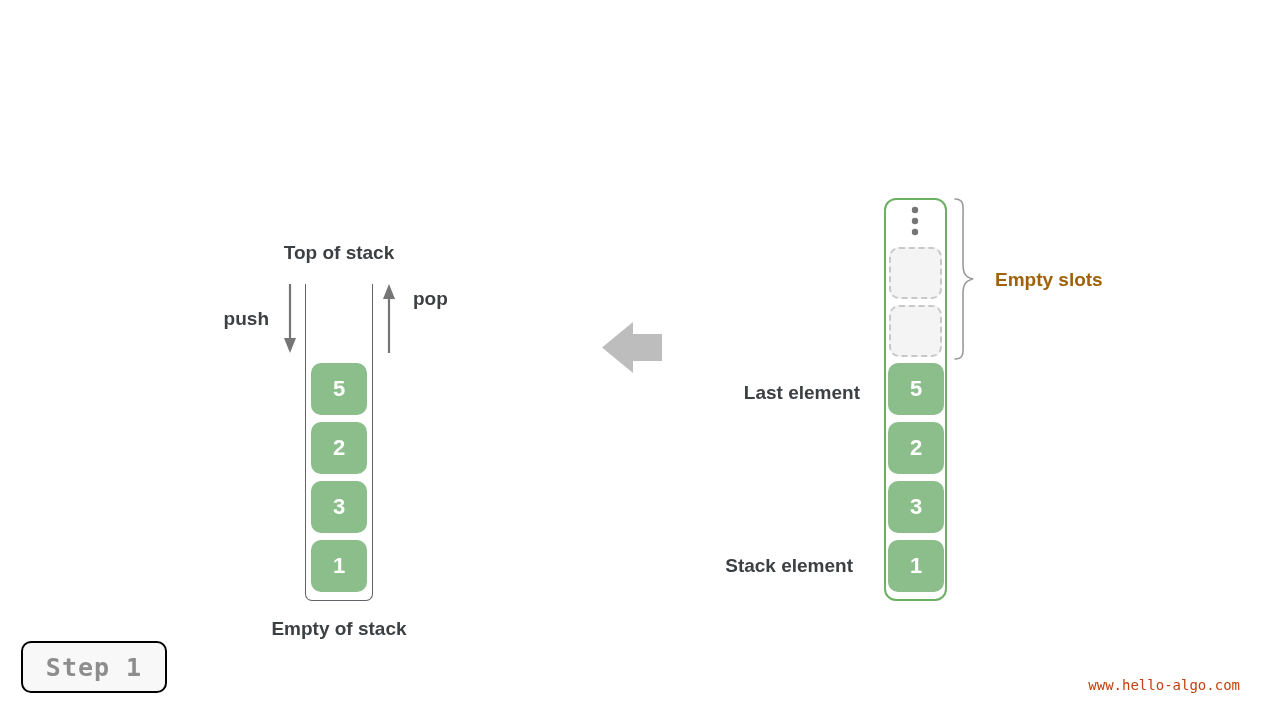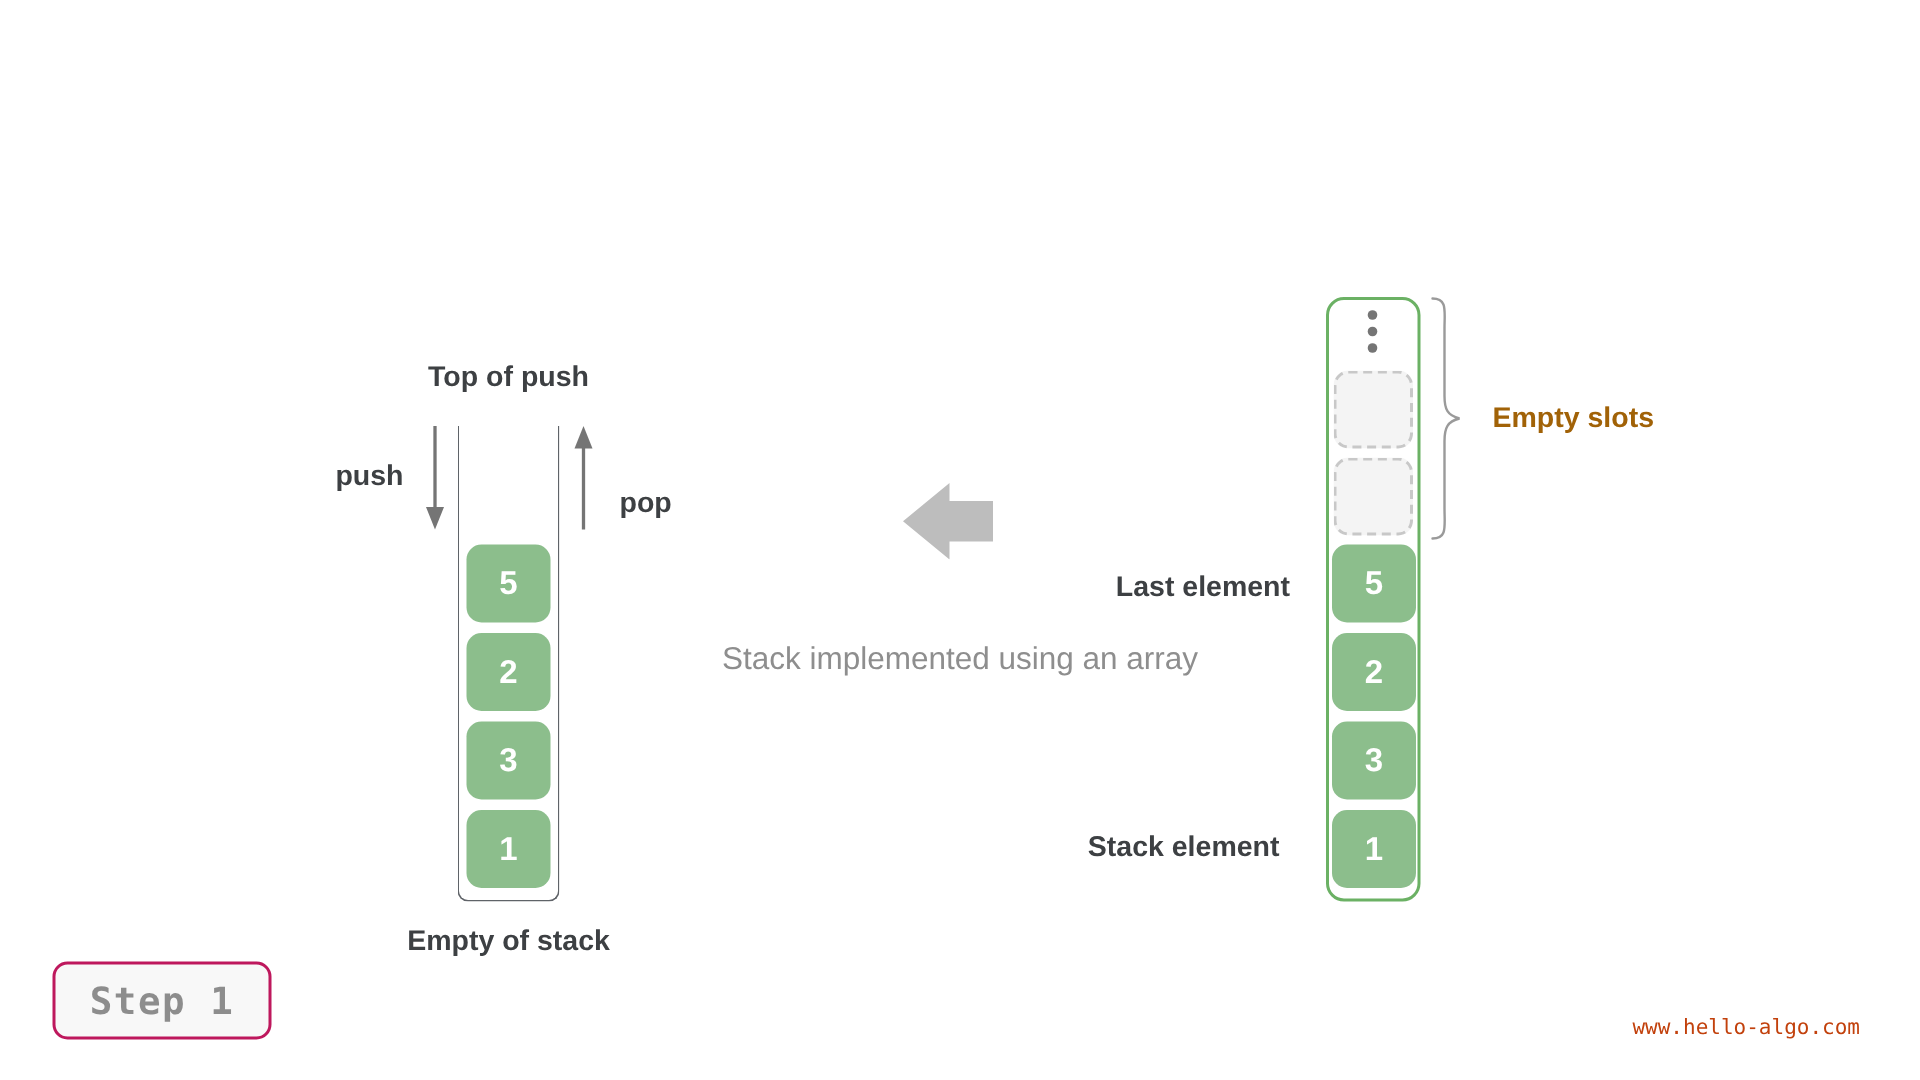--- a/index.html
+++ b/index.html
@@ -19,21 +19,21 @@
     font-weight: 700;
     line-height: 1;
   }
   .dark  { color: #3d4043; }
   .gray  { color: #a16207; }
 
   
   .top-of-stack    { left: 339px; top: 252px; transform: translate(-50%,-50%); }
   .bottom-of-stack { left: 339px; top: 628px; transform: translate(-50%,-50%); }
   .push-label      { right: 1011px; top: 318px; transform: translateY(-50%); }
-  .pop-label       { left: 413px;  top: 336px; transform: translateY(-50%); }
+  .pop-label       { left: 413px;  top: 298px; transform: translateY(-50%); }
 
   .push-arrow { position: absolute; left: 282px; top: 284px; }
   .pop-arrow  { position: absolute; left: 381px; top: 284px; }
 
   .stack-container {
     position: absolute;
     left: 305px; top: 284px;
     width: 68px; height: 317px;
     border-left: 1.5px solid #5f6368;
     border-right: 1.5px solid #5f6368;
@@ -96,24 +96,24 @@
   .slot-1 { top: 305px; }
 
   .brace { position: absolute; left: 952px; top: 198px; }
   .empty-slots-label { left: 995px; top: 279px; transform: translateY(-50%); }
   .last-element      { right: 420px; top: 392px; transform: translateY(-50%); }
   .first-element     { right: 427px; top: 565px; transform: translateY(-50%); }
 
   
   .step-badge {
     position: absolute;
-    left: 35px; top: 641px;
+    left: 21px; top: 641px;
     width: 146px; height: 52px;
     background: #f8f8f8;
-    border: 2px solid #be185d;
+    border: 2px solid #000000;
     border-radius: 10px;
     display: flex;
     align-items: center;
     justify-content: center;
   }
   .step-badge span {
     font-family: "DejaVu Sans Mono", monospace;
     font-size: 25px;
     font-weight: 700;
     color: #8d8d8d;
@@ -126,21 +126,21 @@
     font-size: 14px;
     color: #c2410c;
     white-space: nowrap;
   }
 </style>
 </head>
 <body>
 
 <div class="canvas">
 
-  <div class="label dark top-of-stack">Top of push</div>
+  <div class="label dark top-of-stack">Top of stack</div>
 
   <div class="label dark push-label">push</div>
   <svg class="push-arrow" width="16" height="70" viewBox="0 0 16 70">
     <line x1="8" y1="0" x2="8" y2="57" stroke="#757575" stroke-width="2.2"></line>
     <polygon points="2,54 14,54 8,69" fill="#757575"></polygon>
   </svg>
 
   <svg class="pop-arrow" width="16" height="70" viewBox="0 0 16 70">
     <polygon points="8,0 2,15 14,15" fill="#757575"></polygon>
     <line x1="8" y1="12" x2="8" y2="69" stroke="#757575" stroke-width="2.2"></line>
@@ -152,21 +152,20 @@
   <div class="stack-box lbox row-0">5</div>
   <div class="stack-box lbox row-1">2</div>
   <div class="stack-box lbox row-2">3</div>
   <div class="stack-box lbox row-3">1</div>
 
   <div class="label dark bottom-of-stack">Empty of stack</div>
 
   <svg class="block-arrow" width="60" height="51" viewBox="0 0 60 51">
     <polygon points="0,25.5 31,0 31,12 60,12 60,39 31,39 31,51" fill="#bdbdbd"></polygon>
   </svg>
-  <div class="caption">Stack implemented using an array</div>
 
   <div class="array-container"></div>
 
   <svg class="ellipsis" width="14" height="32" viewBox="0 0 14 32">
     <circle cx="7" cy="4" r="3.2" fill="#757575"></circle>
     <circle cx="7" cy="15" r="3.2" fill="#757575"></circle>
     <circle cx="7" cy="26" r="3.2" fill="#757575"></circle>
   </svg>
 
   <div class="empty-slot slot-0"></div>

